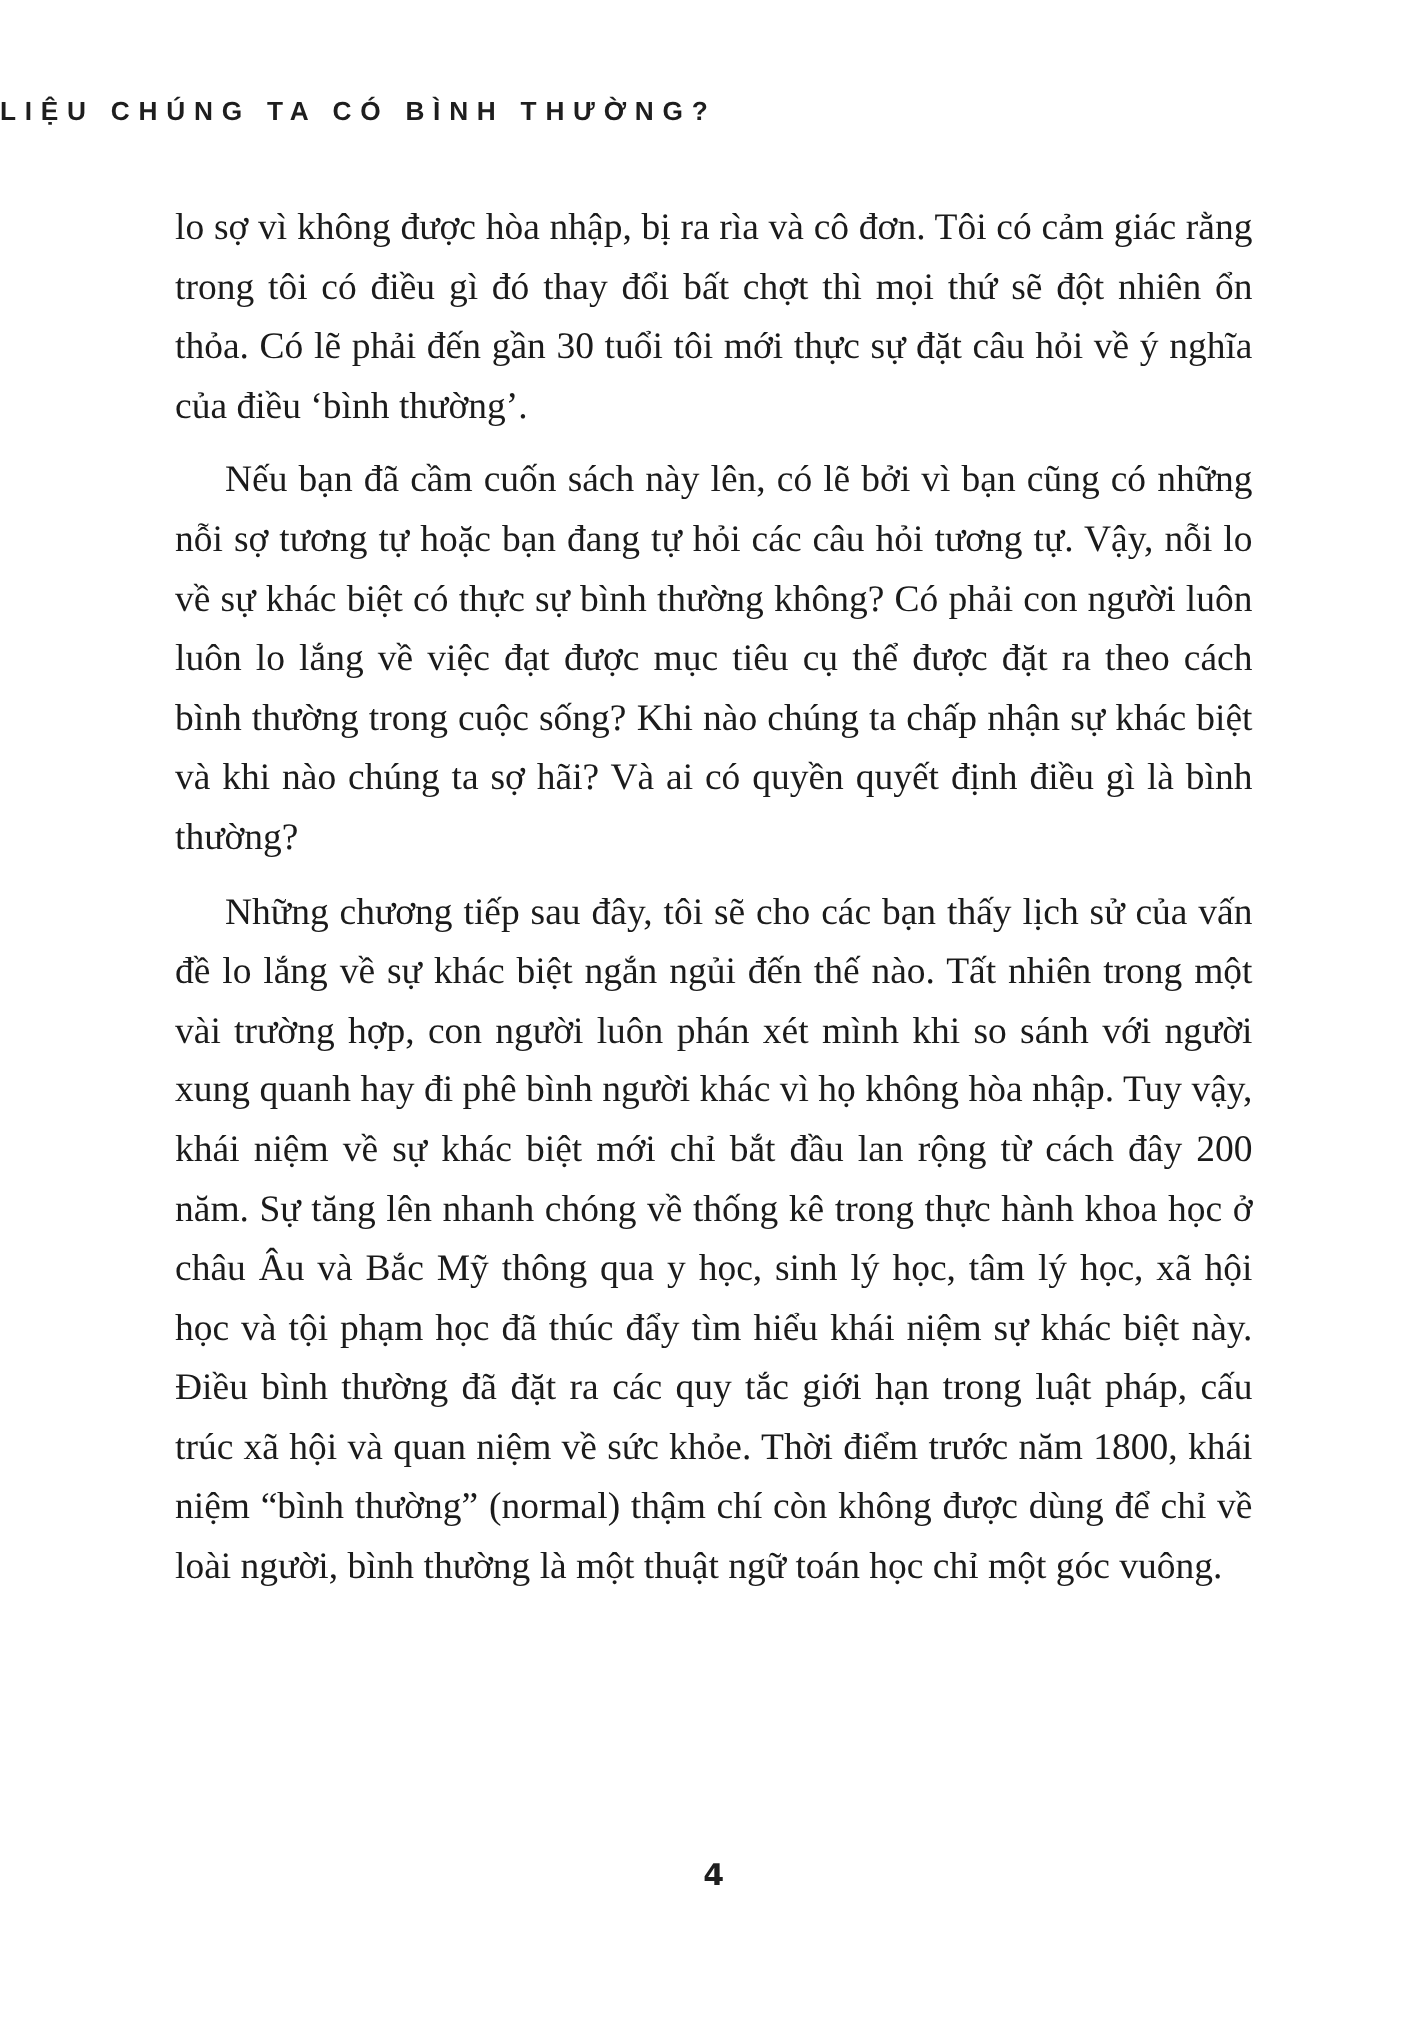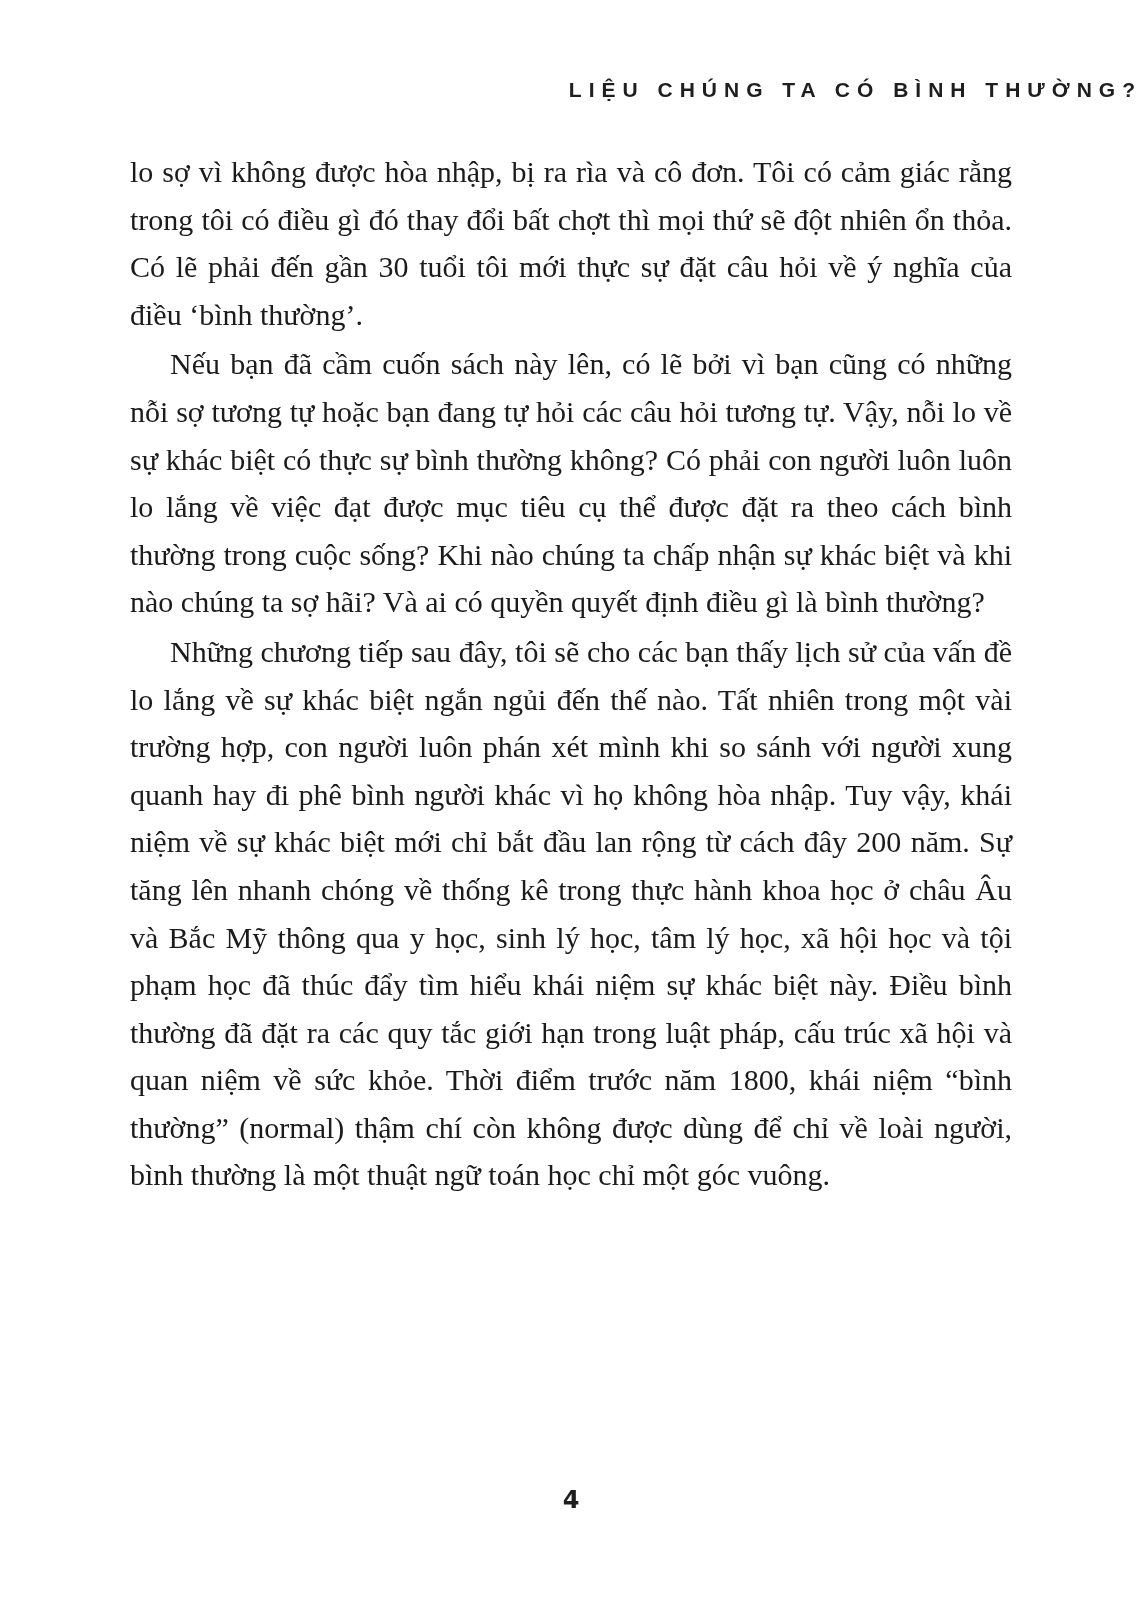--- a/index.html
+++ b/index.html
@@ -13,40 +13,40 @@
     height: 1615px;
     background: #ffffff;
     color: #1b1b1b;
     overflow: hidden;
   }
   .running-head {
     position: absolute;
     top: 78px;
     left: 0;
     width: 100%;
-    text-align: right;
+    text-align: left;
     font-family: "Liberation Sans", sans-serif;
     font-weight: 700;
     font-size: 21px;
     letter-spacing: 7px;
     color: #1e1e1e;
     white-space: nowrap;
   }
   .body-text {
     position: absolute;
     top: 146px;
     left: 128px;
     width: 886px;
     font-family: "Liberation Serif", "DejaVu Serif", serif;
     font-size: 30px;
     line-height: 47.6px;
     color: #1b1b1b;
   }
   .body-text p {
-    margin: 2px;
+    margin: 12px;
     text-align: justify;
     text-justify: inter-word;
   }
   .body-text p.indent {
     text-indent: 40px;
   }
   .page-number {
     position: absolute;
     top: 1486px;
     left: 0;

